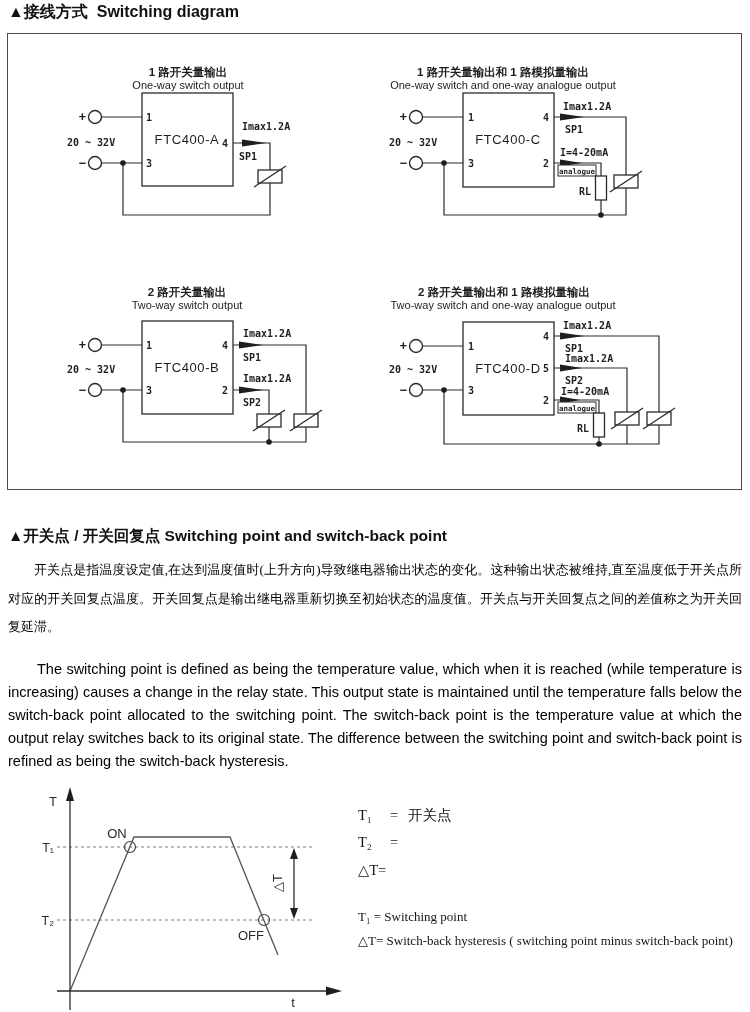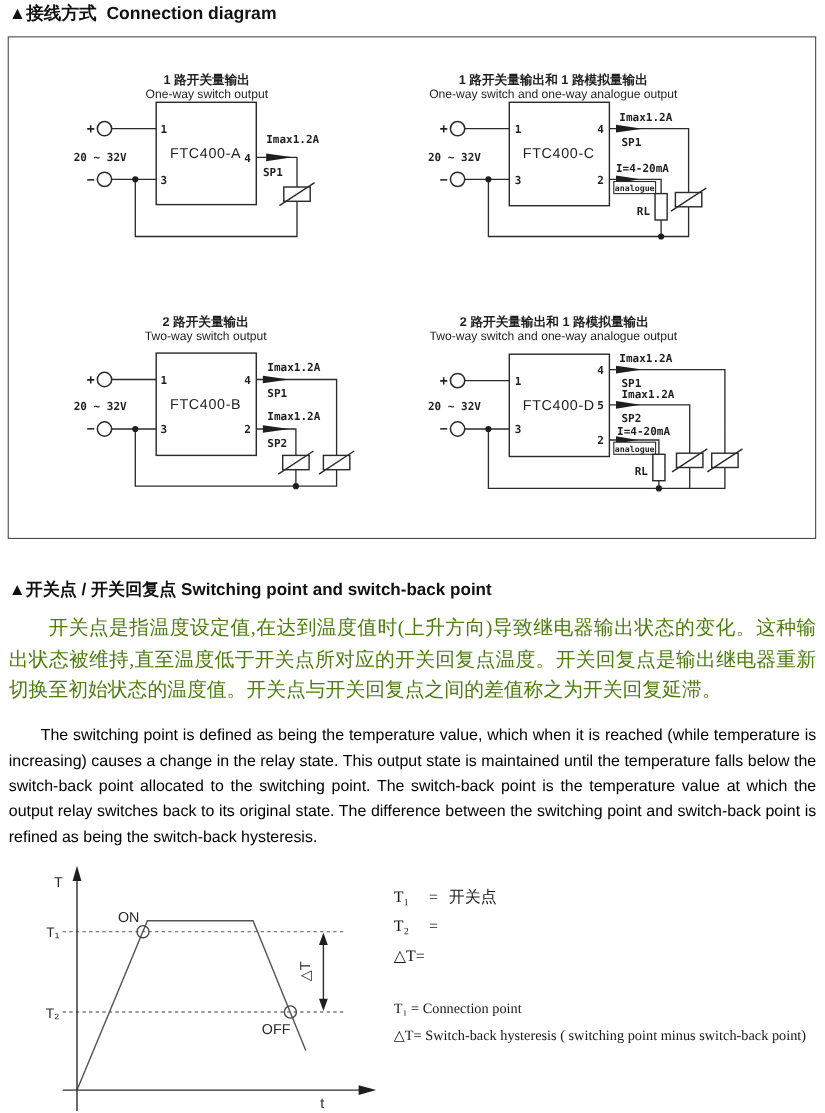--- a/index.html
+++ b/index.html
@@ -17,22 +17,22 @@
     border:1.5px solid #4a4a4a; background:#fff;
   }
   svg.diag, svg.graph { position:absolute; overflow:visible; }
   .h2 {
     position:absolute; left:8px; top:526px;
     font-size:15.5px; font-weight:bold; white-space:pre; color:#111;
   }
   .p-cn {
     position:absolute; left:8px; top:556px; width:734px;
     font-family:"Liberation Serif","DejaVu Serif",serif;
-    font-size:18px; line-height:28.5px; text-align:justify; text-indent:2em;
-    color:#4d7c0f;
+    font-size:13px; line-height:28.5px; text-align:justify; text-indent:2em;
+    color:#000000;
   }
   .p-en {
     position:absolute; left:8px; top:658px; width:734px;
     font-family:Liberation Sans, sans-serif;
     font-size:14.5px; line-height:23px; text-align:justify; text-indent:2em;
     color:#000000;
   }
   .legend-cn {
     position:absolute; left:358px; top:806px;
     font-family:"Liberation Serif","DejaVu Serif",serif;
@@ -73,21 +73,21 @@
     <g id="relay-sym">
       <rect x="4" y="4" width="24" height="13" fill="#fff" stroke="#2b2b2b" stroke-width="1.3"></rect>
       <line x1="0" y1="21" x2="32" y2="0" stroke="#2b2b2b" stroke-width="1.3"></line>
     </g>
     <g id="res-sym">
       <rect x="-5.5" y="0" width="11" height="24" fill="#fff" stroke="#2b2b2b" stroke-width="1.3"></rect>
     </g>
   </defs>
 </svg>
 
-<div class="h1">▲接线方式  Connection diagram</div>
+<div class="h1">▲接线方式  Switching diagram</div>
 
 <div class="panel"></div>
 
 <svg class="diag" style="left:30px;top:60px" width="330" height="170" viewBox="0 0 330 170">
   <text class="dt-cn" x="158" y="16" text-anchor="middle">1 路开关量输出</text>
   <text class="dt-en" x="158" y="29" text-anchor="middle">One-way switch output</text>
   <path class="w" d="M71.5,57 H112 M71.5,103 H112 M203,83 H240 V110 M240,123 V155 H93 V103"></path>
   <rect class="bx" x="112" y="33" width="91" height="93"></rect>
   <text class="model" x="157" y="84" text-anchor="middle">FTC400-A</text>
   <circle class="term" cx="65" cy="57" r="6.5"></circle>
@@ -232,15 +232,15 @@
     <span>T₂</span>
       <span>=</span>
   </div>
   <div class="row">
     <span>△T=</span>
       <span></span>
   </div>
 </div>
 
 <div class="legend-en">
-  <div class="row">T₁ = Connection point</div>
+  <div class="row">T₁ = Switching point</div>
   <div class="row">△T= Switch-back hysteresis ( switching point minus switch-back point)</div>
 </div>
 
 </body></html>

